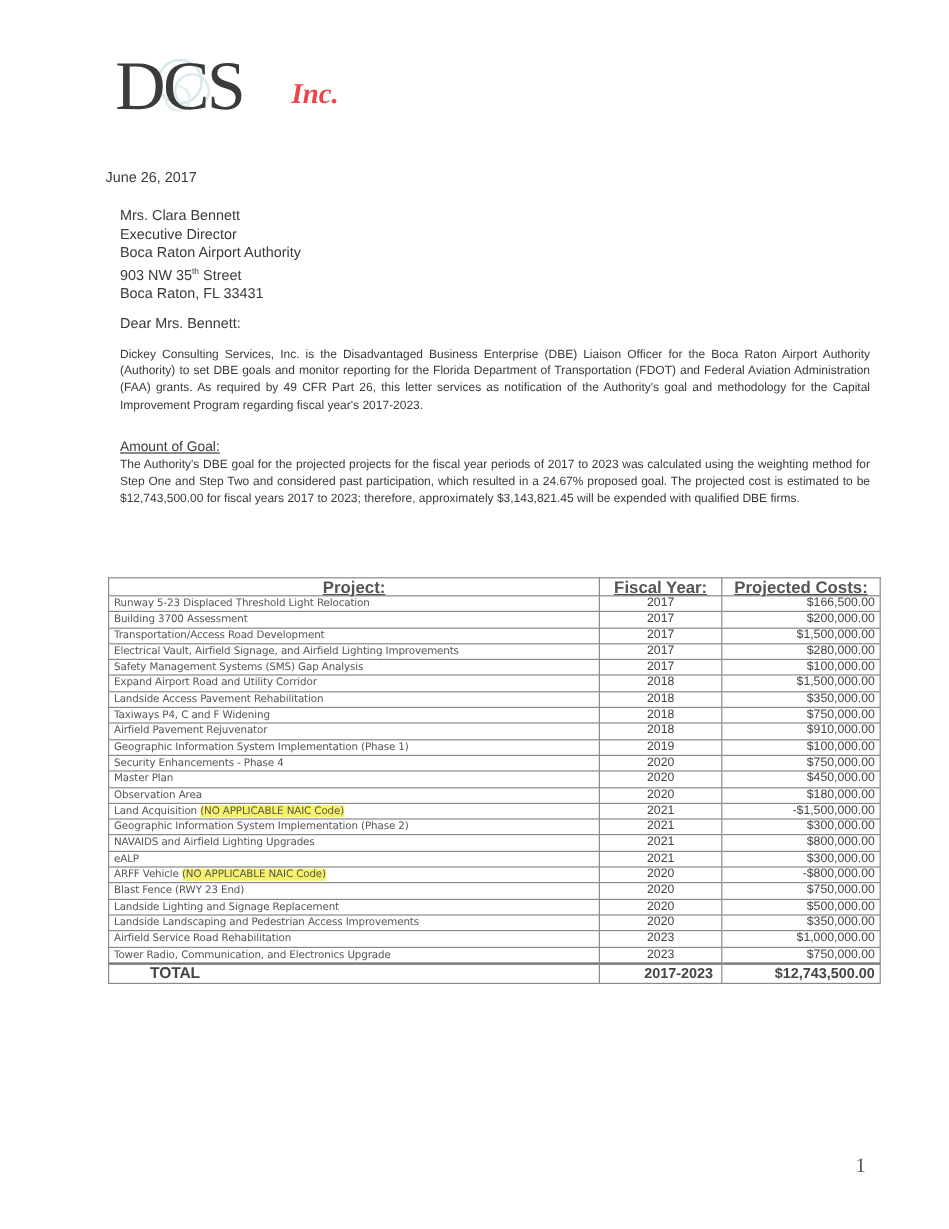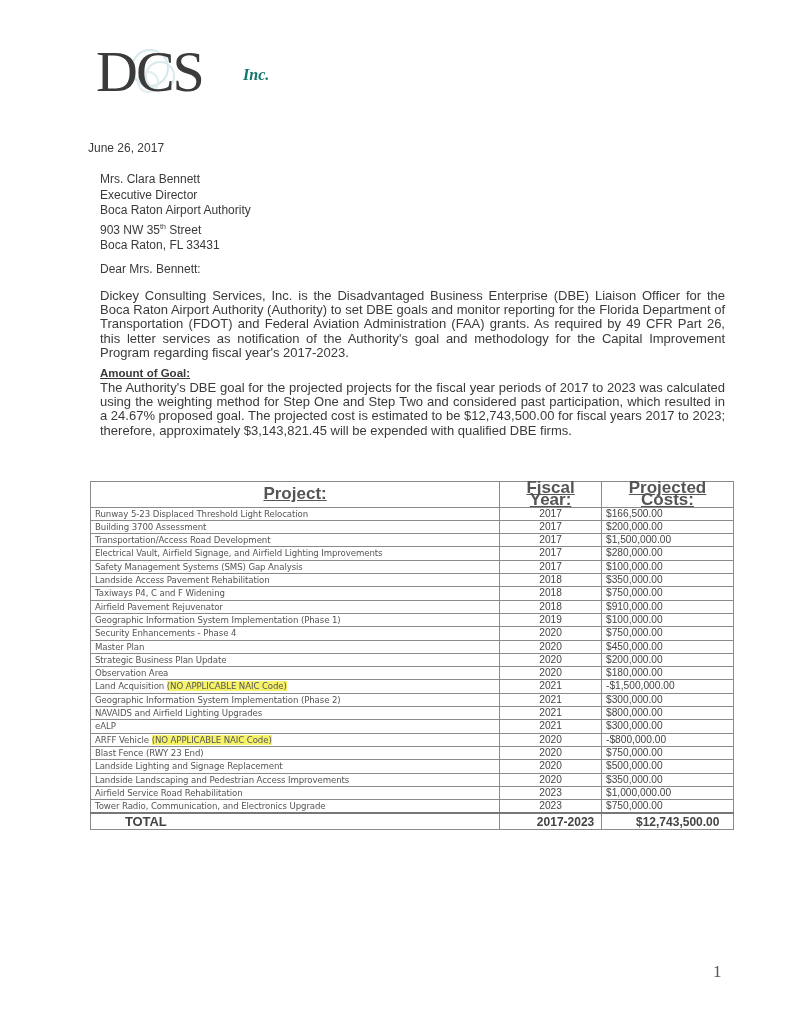--- a/index.html
+++ b/index.html
@@ -1,34 +1,34 @@
 <!DOCTYPE html>
 <html><head>
 <meta charset="utf-8">
 <style>
   html, body { margin: 0; padding: 0; background: #ffffff; }
   body { width: 791px; height: 1024px; position: relative; overflow: hidden; color: #3a3a3a; font-family: "Liberation Sans", sans-serif; }
   .logo { position: absolute; left: 96px; top: 42px; height: 60px; }
   .logo .swirl { position: absolute; left: 24px; top: -4px; width: 70px; height: 70px; }
   .logo .dcs { position: absolute; left: 0; top: 0; font-family: "Liberation Serif", serif; font-size: 58px; color: #3b3b3b; letter-spacing: -2px; line-height: 60px; }
-  .logo .inc { position: absolute; left: 147px; top: 24px; font-family: "Liberation Serif", serif; font-style: italic; font-weight: bold; font-size: 16px; color: #0f766e; }
+  .logo .inc { position: absolute; left: 147px; top: 24px; font-family: "Liberation Serif", serif; font-style: italic; font-weight: bold; font-size: 24px; color: #ef4444; }
   .date { position: absolute; left: 88px; top: 141px; font-size: 12px; }
   .address { position: absolute; left: 100px; top: 172px; font-size: 12px; line-height: 15.6px; }
   .address sup { font-size: 7px; }
   .salutation { position: absolute; left: 100px; top: 262px; font-size: 12px; }
-  .para { position: absolute; left: 100px; width: 625px; font-size: 13px; line-height: 14.2px; text-align: justify; }
+  .para { position: absolute; left: 100px; width: 625px; font-size: 10px; line-height: 14.2px; text-align: justify; }
   .p1 { top: 289px; }
-  .section-heading { position: absolute; left: 100px; top: 367px; font-size: 11.5px; font-weight: bold; text-decoration: underline; }
+  .section-heading { position: absolute; left: 100px; top: 367px; font-size: 11.5px; font-weight: normal; text-decoration: underline; }
   .p2 { top: 381px; }
   table.cip { position: absolute; left: 90px; top: 481px; width: 644px; border-collapse: collapse; font-size: 9.4px; }
   table.cip td, table.cip th { border: 1px solid #8a8a8a; padding: 0 4px; height: 12.3px; line-height: 12.3px; }
-  table.cip th { font-weight: bold; text-decoration: underline; font-size: 17px; color: #555; height: 14px; }
+  table.cip th { font-weight: bold; text-decoration: underline; font-size: 14px; color: #555; height: 14px; }
   table.cip td.proj { font-family: "DejaVu Sans", sans-serif; font-size: 8.6px; color: #555; letter-spacing: -0.1px; }
   table.cip td.year { text-align: center; font-size: 10.2px; color: #444; }
-  table.cip td.cost { text-align: left; font-size: 10.2px; color: #444; }
+  table.cip td.cost { text-align: right; font-size: 10.2px; color: #444; }
   table.cip col.c1 { width: 410px; } table.cip col.c2 { width: 102px; } table.cip col.c3 { width: 132px; }
   .hl { background: #f6f36a; }
   table.cip tr.total td { font-weight: bold; font-size: 12px; height: 15px; border-top: 2px solid #777; padding-left: 34px; }
   table.cip tr.total td.proj { font-family: "Liberation Sans", sans-serif; font-style: normal; font-size: 13px; color: #444; }
   .page-number { position: absolute; left: 713px; top: 962px; font-family: "Liberation Serif", serif; font-size: 17px; color: #555; }
 </style>
 </head>
 <body>
 
 <div class="logo">
@@ -91,20 +91,25 @@
         <td class="proj"><span>Electrical Vault, Airfield Signage, and Airfield Lighting Improvements</span></td>
         <td class="year">2017</td>
         <td class="cost">$280,000.00</td>
       </tr>
       <tr>
         <td class="proj"><span>Safety Management Systems (SMS) Gap Analysis</span></td>
         <td class="year">2017</td>
         <td class="cost">$100,000.00</td>
       </tr>
       <tr>
+        <td class="proj"><span>Expand Airport Road and Utility Corridor</span></td>
+        <td class="year">2018</td>
+        <td class="cost">$1,500,000.00</td>
+      </tr>
+      <tr>
         <td class="proj"><span>Landside Access Pavement Rehabilitation</span></td>
         <td class="year">2018</td>
         <td class="cost">$350,000.00</td>
       </tr>
       <tr>
         <td class="proj"><span>Taxiways P4, C and F Widening</span></td>
         <td class="year">2018</td>
         <td class="cost">$750,000.00</td>
       </tr>
       <tr>
@@ -119,25 +124,20 @@
       </tr>
       <tr>
         <td class="proj"><span>Security Enhancements - Phase 4</span></td>
         <td class="year">2020</td>
         <td class="cost">$750,000.00</td>
       </tr>
       <tr>
         <td class="proj"><span>Master Plan</span></td>
         <td class="year">2020</td>
         <td class="cost">$450,000.00</td>
-      </tr>
-      <tr>
-        <td class="proj"><span>Strategic Business Plan Update</span></td>
-        <td class="year">2020</td>
-        <td class="cost">$200,000.00</td>
       </tr>
       <tr>
         <td class="proj"><span>Observation Area</span></td>
         <td class="year">2020</td>
         <td class="cost">$180,000.00</td>
       </tr>
       <tr>
         <td class="proj"><span>Land Acquisition </span><span class="hl" style="background: rgb(246, 243, 106);">(NO APPLICABLE NAIC Code)</span></td>
         <td class="year">2021</td>
         <td class="cost">-$1,500,000.00</td>

